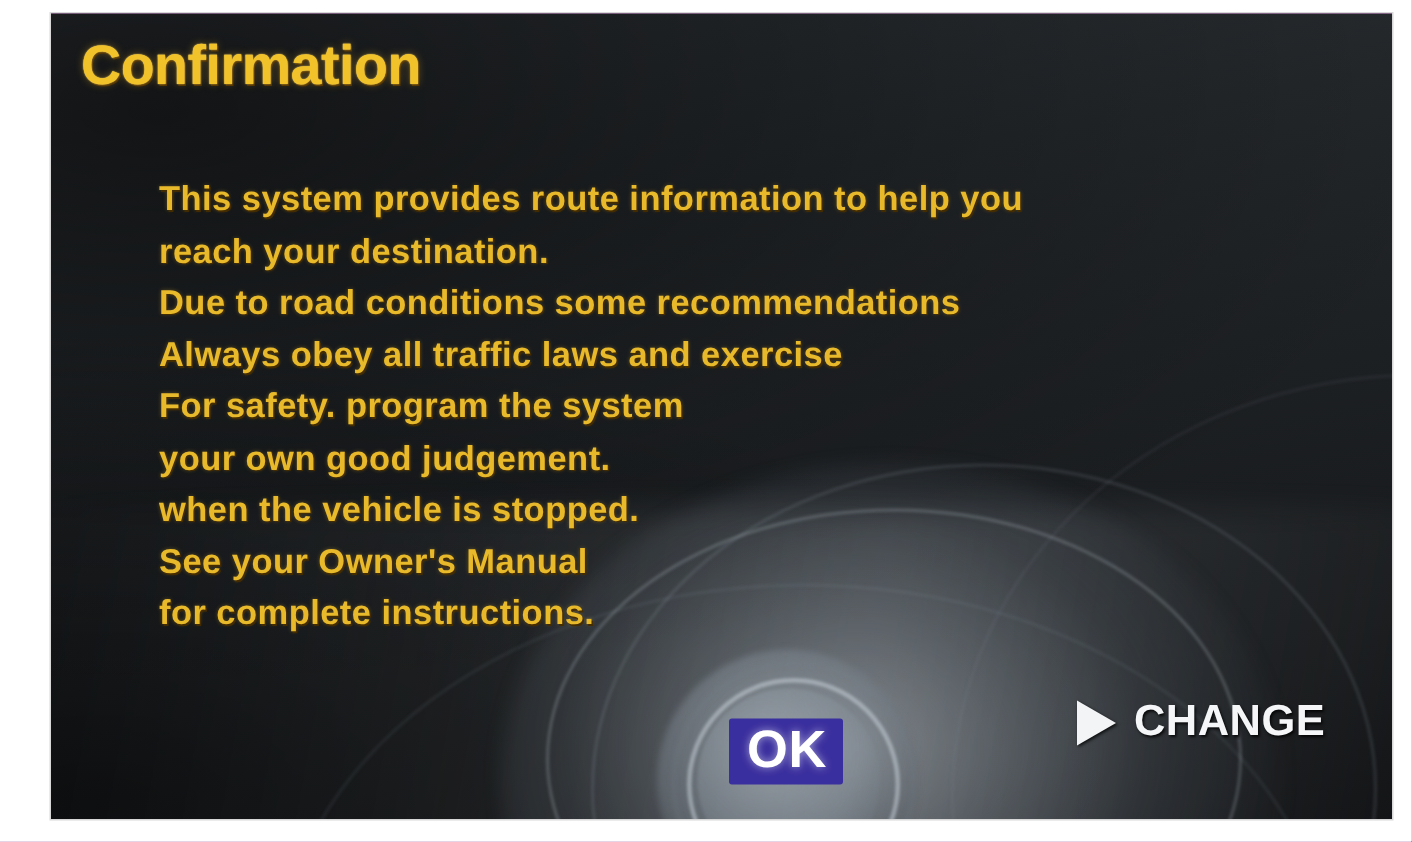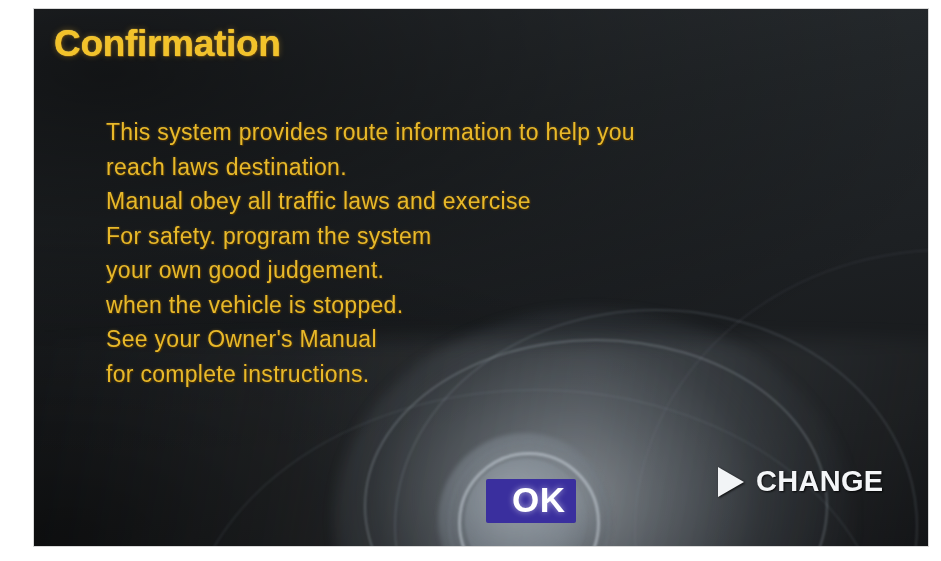--- a/index.html
+++ b/index.html
@@ -163,36 +163,36 @@
 
   
   #message {
     position: absolute;
     left: 72px;
     top: 106px;
     width: 790px;
   }
   #message .line {
     font-size: 23px;
-    font-weight: normal;
+    font-weight: bold;
     line-height: 34.5px;
     color: #e8b92a;
     letter-spacing: 0.3px;
     text-shadow:
       1px 1px 0 rgba(70,44,0,0.95),
       0 0 3px rgba(255,200,60,0.30);
     white-space: nowrap;
   }
 
   
   #ok-button {
     position: absolute;
     left: 452px;
     top: 470px;
-    padding: 3px 10px 5px 26px;
+    padding: 3px 10px 5px 12px;
     background: #3a2f9e;
     border-radius: 2px;
     cursor: pointer;
   }
   #ok-button .ok-label {
     font-size: 35px;
     font-weight: bold;
     color: #ffffff;
     letter-spacing: 0.5px;
     line-height: 36px;
@@ -249,22 +249,23 @@
     <div class="arc a1"></div>
     <div class="knob-outer"></div>
     <div class="knob-ring2"></div>
     <div class="knob-face"></div>
     <div class="knob-ring"></div>
 
     <div id="title">Confirmation</div>
 
     <div id="message">
       <div class="line">This system provides route information to help you</div>
-      <div class="line">reach laws destination.</div>
-      <div class="line">Manual obey all traffic laws and exercise</div>
+      <div class="line">reach your destination.</div>
+      <div class="line">Due to road conditions some recommendations</div>
+      <div class="line">Always obey all traffic laws and exercise</div>
       <div class="line">For safety. program the system</div>
       <div class="line">your own good judgement.</div>
       <div class="line">when the vehicle is stopped.</div>
       <div class="line">See your Owner's Manual</div>
       <div class="line">for complete instructions.</div>
     </div>
 
     <div id="ok-button">
       <span class="ok-label">OK</span>
     </div>

